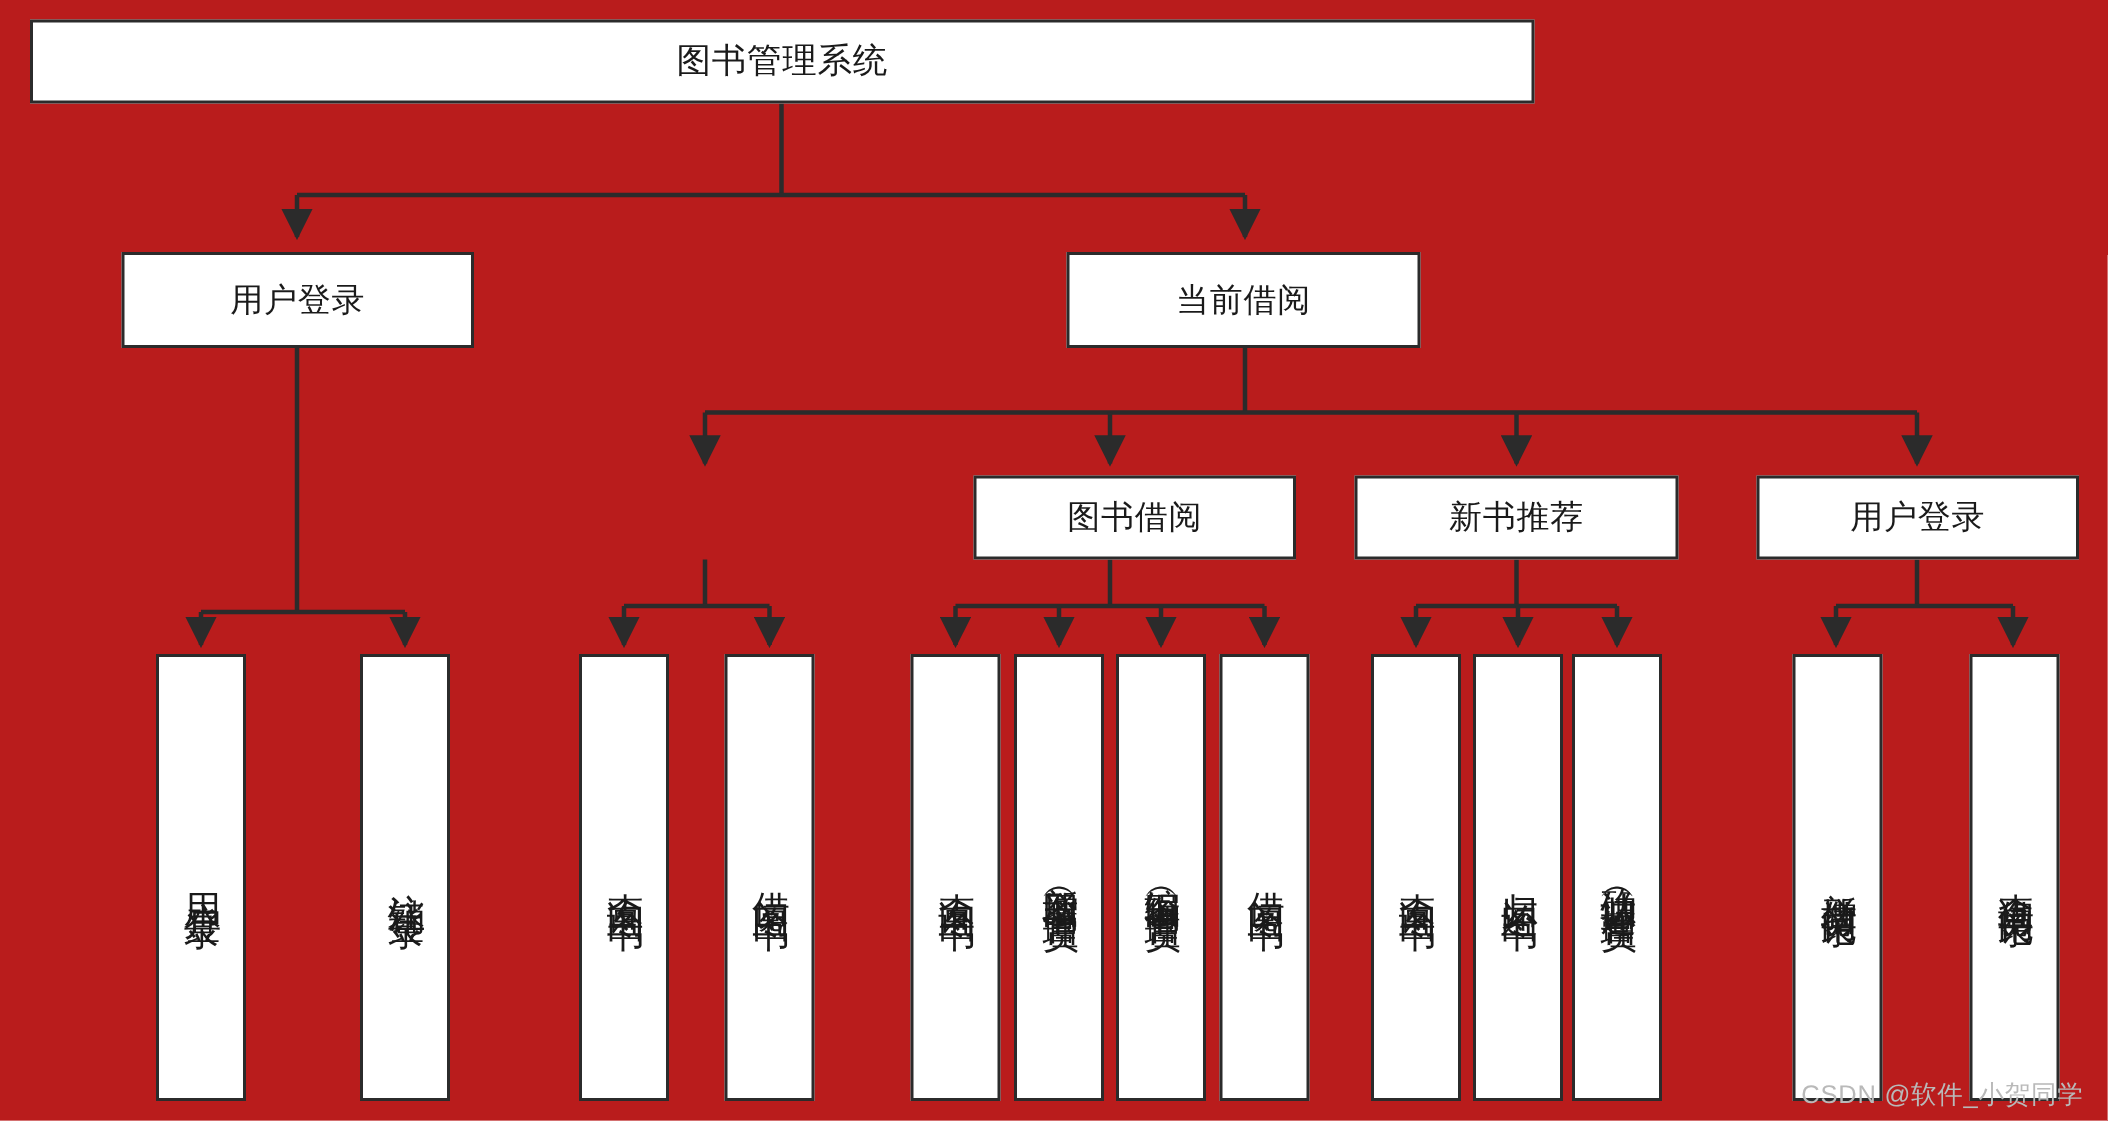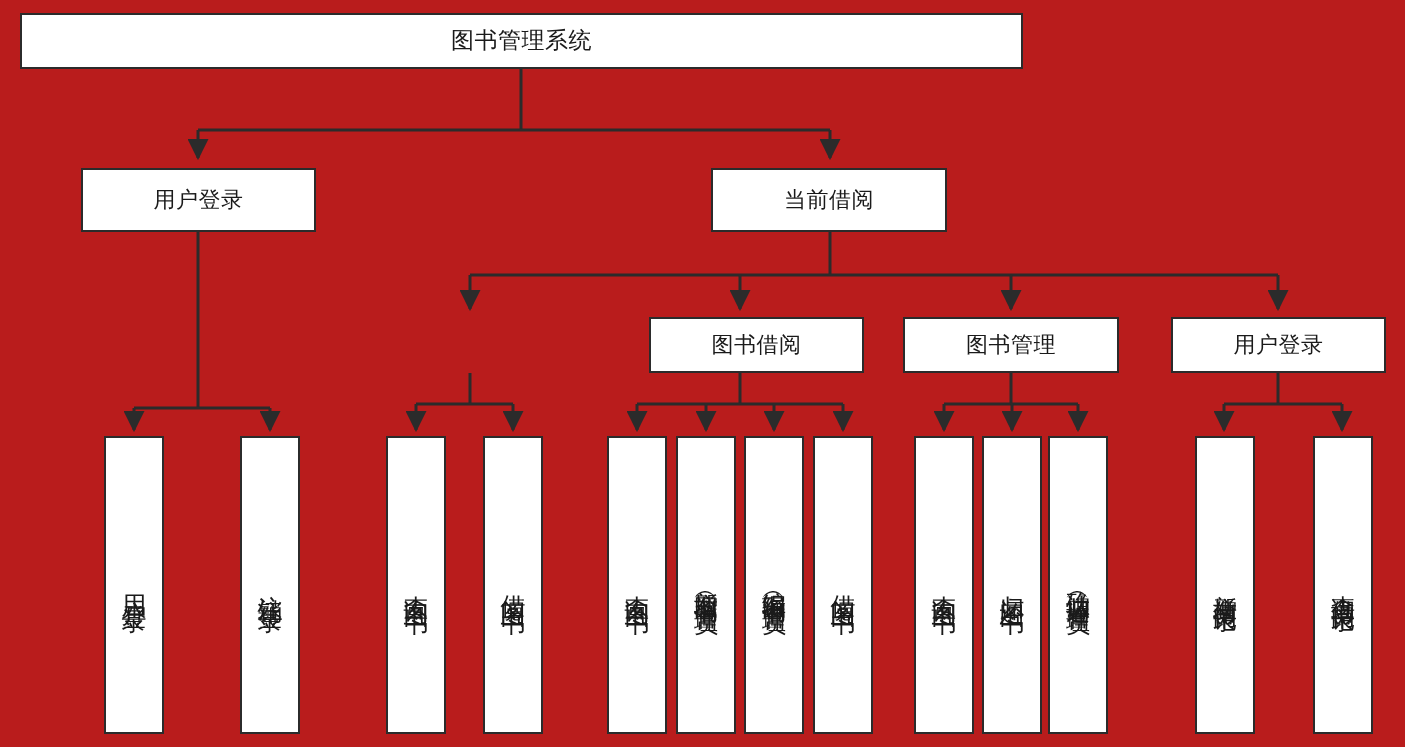--- a/index.html
+++ b/index.html
@@ -143,21 +143,21 @@
   <div class="node horizontal" style="left:711px; top:168px; width:236px; height:64px;">
     <span class="node-label">当前借阅</span>
   </div>
 
 
   <div class="node horizontal" style="left:633px; top:317px; width:215px; height:56px;margin-left:16px;">
     <span class="node-label">图书借阅</span>
   </div>
 
   <div class="node horizontal" style="left:903px; top:317px; width:216px; height:56px;">
-    <span class="node-label">图书管理</span>
+    <span class="node-label">新书推荐</span>
   </div>
 
   <div class="node horizontal" style="left:1171px; top:317px; width:215px; height:56px;">
     <span class="node-label">用户登录</span>
   </div>
 
   <div class="node vertical" style="left:104px; top:436px; width:60px; height:298px;">
     <span class="node-label">用户登录</span>
   </div>
 
@@ -202,14 +202,15 @@
   </div>
 
   <div class="node vertical tall-text" style="left:1195px; top:436px; width:60px; height:298px;">
     <span class="node-label">新增借阅记录</span>
   </div>
 
   <div class="node vertical tall-text" style="left:1313px; top:436px; width:60px; height:298px;">
     <span class="node-label">查询借阅记录</span>
   </div>
 
+  <div id="watermark">CSDN @软件_小贺同学</div>
 
 </div>
 
 </body></html>

